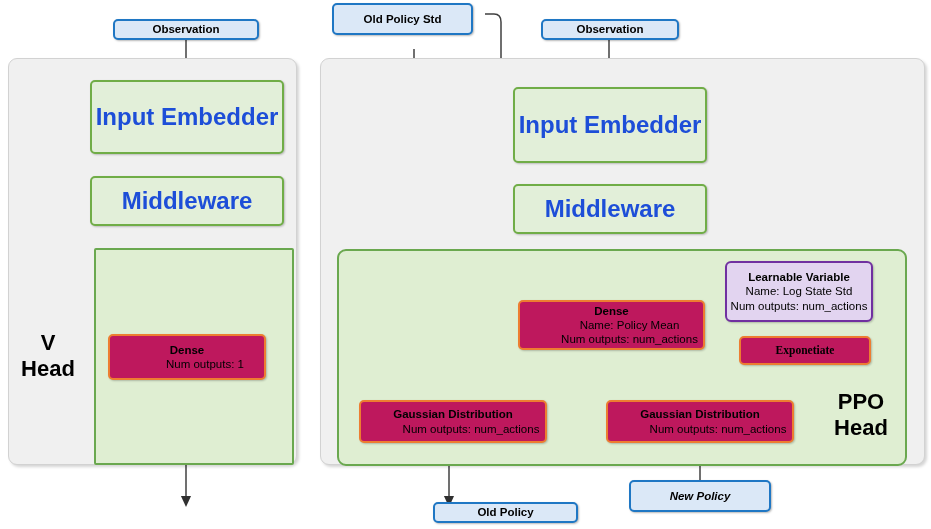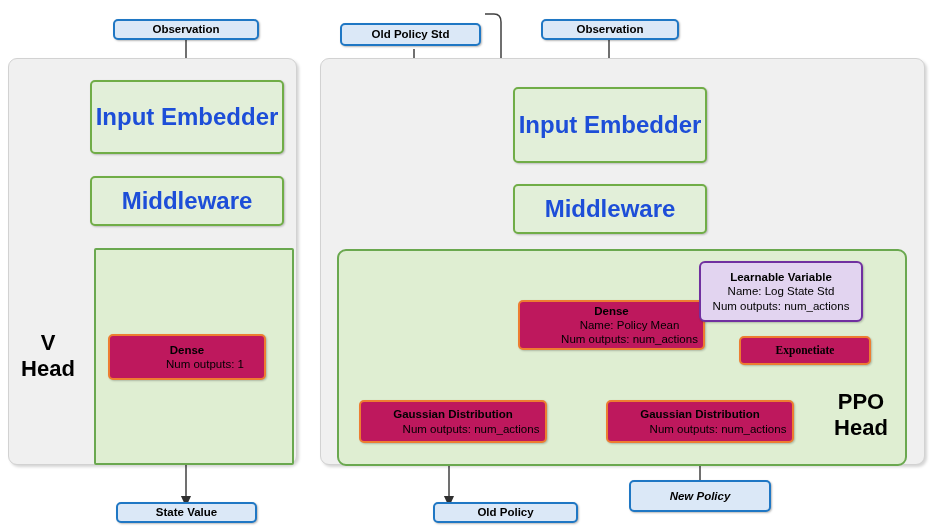--- a/index.html
+++ b/index.html
@@ -143,34 +143,31 @@
 
   <div class="node green" style="left:90px;top:176px;width:194px;height:50px;">
     <span class="title">Middleware</span>
   </div>
 
   <div class="node orange" style="left:108px;top:334px;width:158px;height:46px;">
     <span class="title">Dense</span>
     <span class="sub">Num outputs: 1</span>
   </div>
 
-  <div class="node io" style="left:116px;top:502px;width:141px;height:21px;">
-    <span>State Value</span>
-  </div>
 
   <div class="panel" style="left:320px;top:58px;width:603px;height:405px;"></div>
 
   <div class="headpanel" style="left:337px;top:249px;width:566px;height:213px;"></div>
 
   <div class="headlabel" style="left:815px;top:389px;width:92px;">
     <div>PPO</div>
     <div>Head</div>
   </div>
 
-  <div class="node io" style="left:340px;top:3px;width:141px;height:23px;margin-top:20px;">
+  <div class="node io" style="left:332px;top:3px;width:141px;height:32px;">
     <span>Old Policy Std</span>
   </div>
 
 
   <div class="node io" style="left:541px;top:19px;width:138px;height:21px;">
     <span>Observation</span>
   </div>
 
   <div class="node green" style="left:513px;top:87px;width:194px;height:76px;">
     <span class="title">Input Embedder</span>
@@ -179,21 +176,21 @@
   <div class="node green" style="left:513px;top:184px;width:194px;height:50px;">
     <span class="title">Middleware</span>
   </div>
 
   <div class="node orange" style="left:518px;top:300px;width:187px;height:50px;">
     <span class="title">Dense</span>
     <span class="sub">Name: Policy Mean</span>
     <span class="sub">Num outputs: num_actions</span>
   </div>
 
-  <div class="node purple" style="left:699px;top:261px;width:164px;height:61px;">
+  <div class="node purple" style="left:725px;top:261px;width:148px;height:61px;">
     <span class="title">Learnable Variable</span>
     <span class="sub">Name: Log State Std</span>
     <span class="sub">Num outputs: num_actions</span>
   </div>
 
   <div class="node orange" style="left:739px;top:336px;width:132px;height:29px;font-family:Liberation Serif, serif;">
     <span class="title">Exponetiate</span>
   </div>
 
   <div class="node orange" style="left:359px;top:400px;width:188px;height:43px;">

